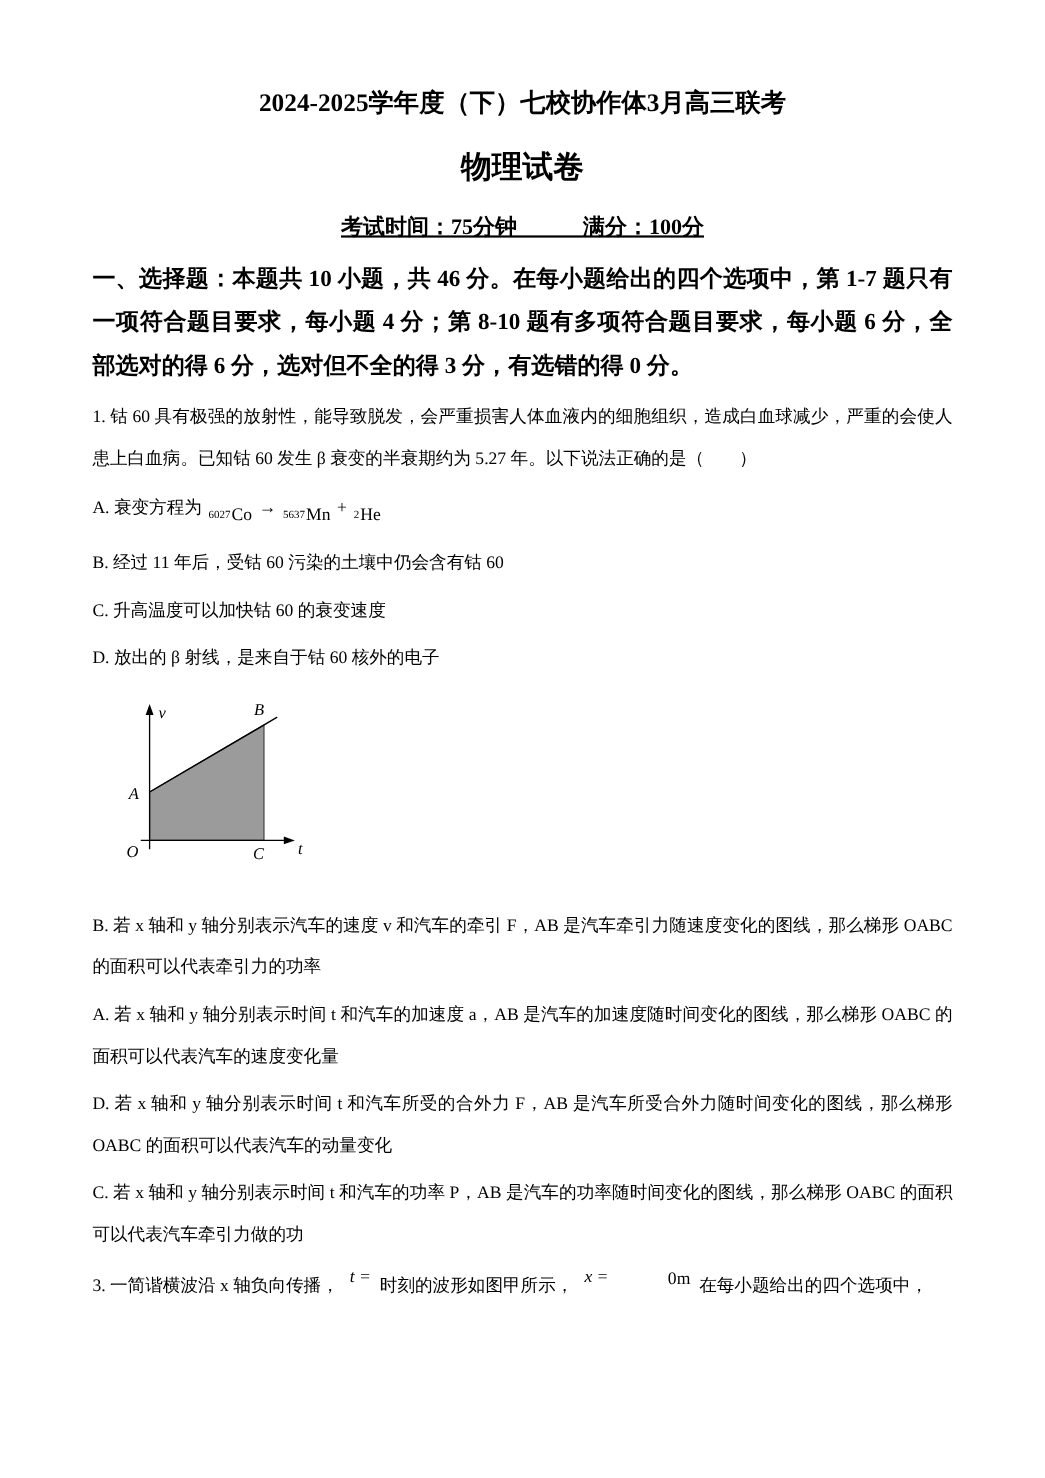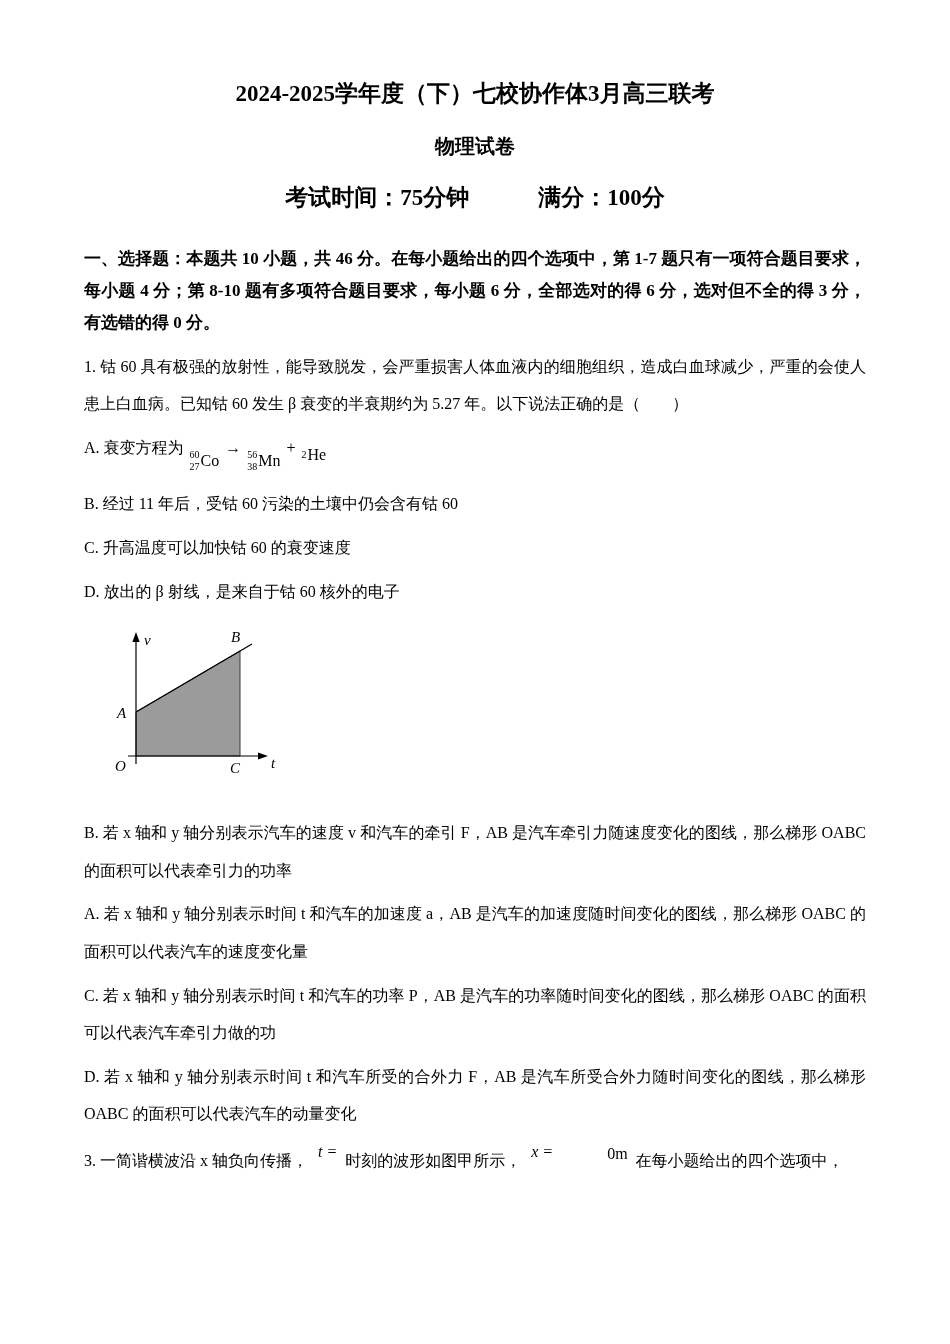--- a/index.html
+++ b/index.html
@@ -1,25 +1,25 @@
 <!DOCTYPE html>
 <html><head>
 <meta charset="utf-8">
 <style>
   html, body { margin: 0; padding: 0; background: #ffffff; }
   body { width: 950px; color: #000; font-family: "Liberation Serif", "DejaVu Serif", serif; }
   .page { width: 950px; height: 1188px; box-sizing: border-box; padding: 58px 84px 20px 84px; overflow: hidden; background: #fff; }
   .title    { margin: 20px 0 0; text-align: center; font-size: 23px; font-weight: 700; }
-  .subtitle { margin: 24px 0 0; text-align: center; font-size: 20px; font-weight: 700; }
-  .exam-info{ margin: 22px 0 0; text-align: center; font-size: 23px; font-weight: 700; }
-  .section-header { margin: 30px 0 0; font-size: 17px; font-weight: 700; line-height: 1.88; text-align: justify; }
+  .subtitle { margin: 24px 0 0; text-align: center; font-size: 28px; font-weight: 700; }
+  .exam-info{ margin: 22px 0 0; text-align: center; font-size: 20px; font-weight: 700; text-decoration: underline; }
+  .section-header { margin: 14px 0 0; font-size: 21px; font-weight: 700; line-height: 1.88; text-align: justify; }
   p.body   { margin: 9px 0 0; font-size: 16px; line-height: 2.35; text-align: justify; }
   p.option { margin: 6px 0 0; }
   .nuclide { display: inline-flex; align-items: center; vertical-align: -5px; margin: 0 2px; }
-  .nuclide .ns { display: inline-flex; flex-direction: column; align-items: flex-end; font-size: 10px; line-height: 1.15; margin-right: 1px; }
+  .nuclide .ns { display: inline-flex; flex-direction: row; align-items: flex-end; font-size: 10px; line-height: 1.15; margin-right: 1px; }
   .nuclide .sym { font-size: 16px; }
   .figure { margin: 18px 0 30px 10px; }
   .figure svg text { font-family: "Liberation Serif", serif; font-size: 15px; font-style: italic; }
   .raised { position: relative; top: -9px; font-style: italic; padding: 0 8px 0 10px; white-space: nowrap; }
   .xval   { position: relative; top: -7px; margin-left: 46px; margin-right: 8px; font-style: normal; }
 </style>
 </head>
 <body>
 
 <div class="page">
@@ -38,21 +38,21 @@
         <span class="ns">
           <span>60</span>
           <span>27</span>
         </span>
         <span class="sym">Co</span>
       </span>
     <span>→</span>
     <span class="nuclide">
         <span class="ns">
           <span>56</span>
-          <span>38</span>
+          <span>37</span>
         </span>
         <span class="sym">Mn</span>
       </span>
     <span>+</span>
     <span class="nuclide">
         <span class="ns">
           <span>2</span>
           <span> </span>
         </span>
         <span class="sym">He</span>
@@ -80,21 +80,21 @@
       <text x="177" y="140">t</text>
       <text x="21" y="143">O</text>
       <text x="23" y="90">A</text>
       <text x="137" y="14">B</text>
       <text x="136" y="145">C</text>
     </svg>
   </div>
 
   <p class="body option">B. 若 x 轴和 y 轴分别表示汽车的速度 v 和汽车的牵引 F，AB 是汽车牵引力随速度变化的图线，那么梯形 OABC 的面积可以代表牵引力的功率</p>
   <p class="body option">A. 若 x 轴和 y 轴分别表示时间 t 和汽车的加速度 a，AB 是汽车的加速度随时间变化的图线，那么梯形 OABC 的面积可以代表汽车的速度变化量</p>
+  <p class="body option">D. 若 x 轴和 y 轴分别表示时间 t 和汽车所受的合外力 F，AB 是汽车所受合外力随时间变化的图线，那么梯形 OABC 的面积可以代表汽车的动量变化</p>
   <p class="body option">C. 若 x 轴和 y 轴分别表示时间 t 和汽车的功率 P，AB 是汽车的功率随时间变化的图线，那么梯形 OABC 的面积可以代表汽车牵引力做的功</p>
-  <p class="body option">D. 若 x 轴和 y 轴分别表示时间 t 和汽车所受的合外力 F，AB 是汽车所受合外力随时间变化的图线，那么梯形 OABC 的面积可以代表汽车的动量变化</p>
 
   <p class="body">
     <span>3. 一简谐横波沿 x 轴负向传播，</span><span class="raised">t =</span><span>时刻的波形如图甲所示，</span><span class="raised">x =</span><span class="xval">0m</span><span>在每小题给出的四个选项中，</span>
   </p>
   <p class="body">以下说法正确的是（　　）</p>
 
 </div>
 
 </body></html>

